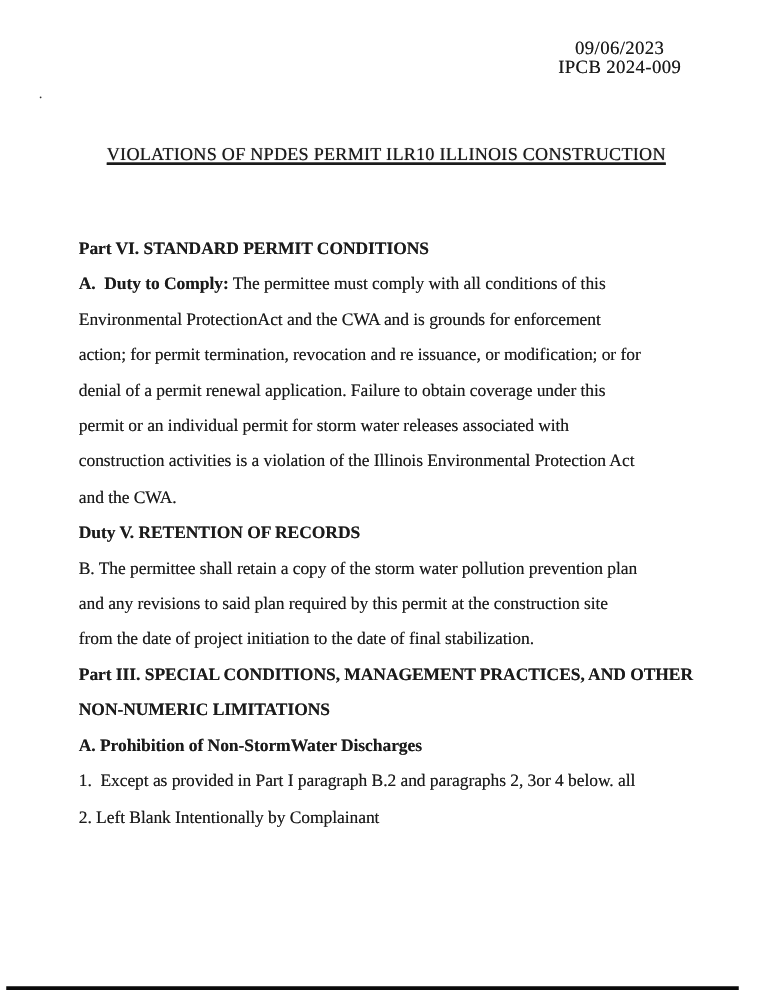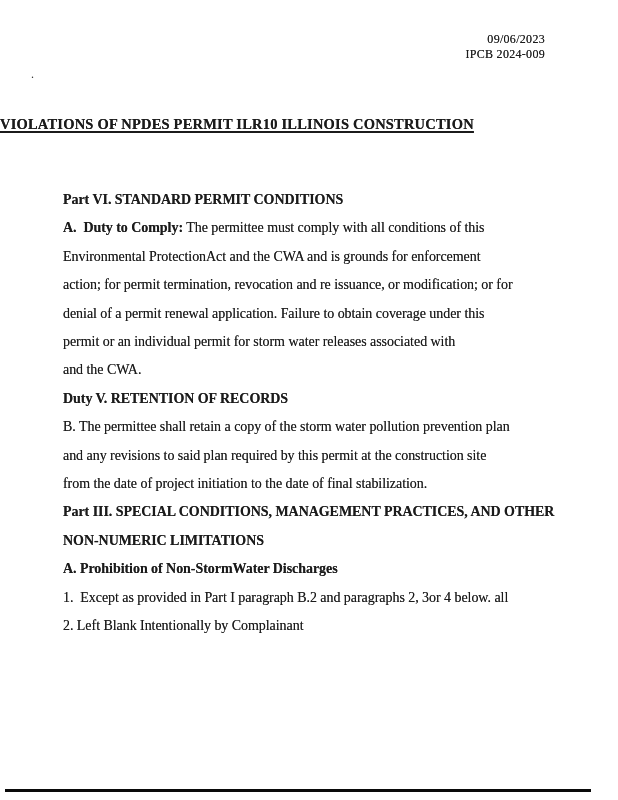--- a/index.html
+++ b/index.html
@@ -23,33 +23,33 @@
     left: 31px;
     top: 72px;
     font-size: 12px;
     line-height: 4px;
     color: #333;
   }
   .header-meta {
     position: absolute;
     top: 32px;
     right: 73px;
-    text-align: right;
-    font-size: 12px;
+    text-align: center;
+    font-size: 15px;
     line-height: 15px;
     letter-spacing: 0.3px;
     text-shadow: 0 0 0.5px rgba(20,20,20,0.7);
   }
   .doc-title {
     position: absolute;
     top: 113px;
     left: 0;
     right: 0;
-    text-align: left;
-    font-weight: bold;
+    text-align: center;
+    font-weight: normal;
     font-size: 14.5px;
     line-height: 22px;
     letter-spacing: 0.2px;
     text-shadow: 0 0 0.6px rgba(20,20,20,0.8);
   }
   .doc-title .u { text-decoration: underline; text-decoration-thickness: 1.5px; text-underline-offset: 2px; }
   .doc-body {
     position: absolute;
     top: 186px;
     left: 63px;
@@ -87,20 +87,21 @@
     <div><span class="u">VIOLATIONS OF NPDES PERMIT ILR10 ILLINOIS CONSTRUCTION</span></div>
   </div>
 
   <div class="doc-body">
     <div class="line b">Part VI. STANDARD PERMIT CONDITIONS</div>
     <div class="line"><span class="b">A.  Duty to Comply:</span><span> The permittee must comply with all conditions of this</span></div>
     <div class="line">Environmental ProtectionAct and the CWA and is grounds for enforcement</div>
     <div class="line">action; for permit termination, revocation and re issuance, or modification; or for</div>
     <div class="line">denial of a permit renewal application. Failure to obtain coverage under this</div>
     <div class="line">permit or an individual permit for storm water releases associated with</div>
+    <div class="line">construction activities is a violation of the Illinois Environmental Protection Act</div>
     <div class="line">and the CWA.</div>
     <div class="line b">Duty V. RETENTION OF RECORDS</div>
     <div class="line">B. The permittee shall retain a copy of the storm water pollution prevention plan</div>
     <div class="line">and any revisions to said plan required by this permit at the construction site</div>
     <div class="line">from the date of project initiation to the date of final stabilization.</div>
     <div class="line b">Part III. SPECIAL CONDITIONS, MANAGEMENT PRACTICES, AND OTHER</div>
     <div class="line b">NON-NUMERIC LIMITATIONS</div>
     <div class="line b">A. Prohibition of Non-StormWater Discharges</div>
     <div class="line">1.  Except as provided in Part I paragraph B.2 and paragraphs 2, 3or 4 below. all</div>
     <div class="line">2. Left Blank Intentionally by Complainant</div>

